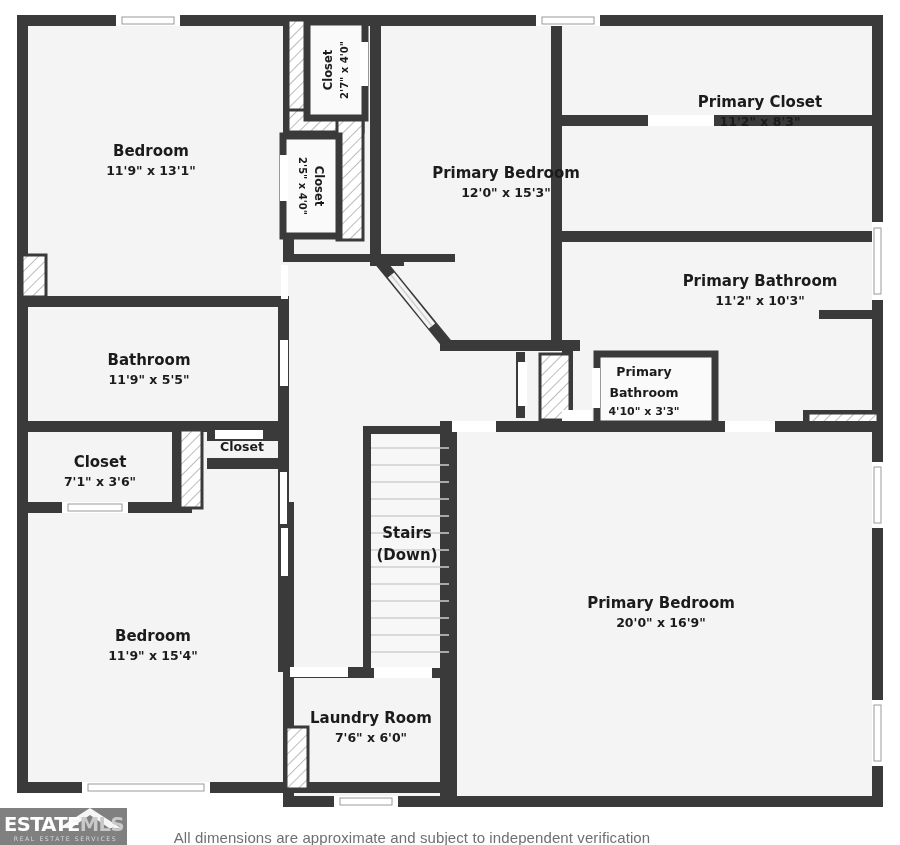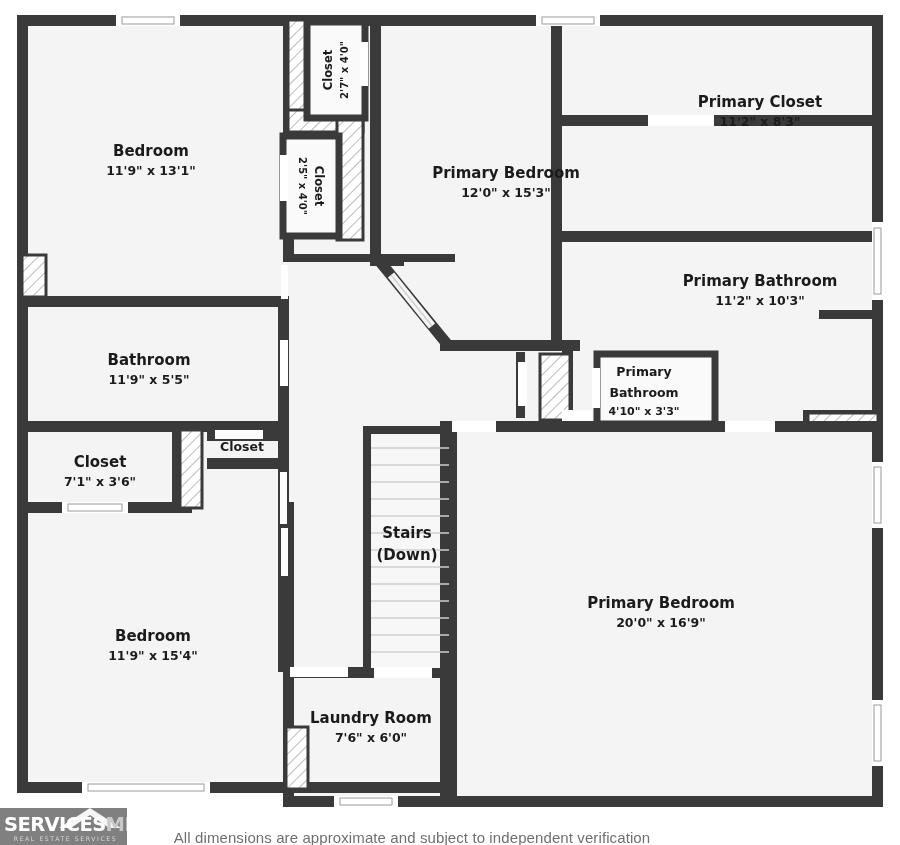--- a/index.html
+++ b/index.html
@@ -344,15 +344,15 @@
 </div>
 
 <div class="footer-note">All dimensions are approximate and subject to independent verification</div>
 
 <div class="mls-logo">
   <div class="roof">
     <svg width="62" height="20" viewBox="0 0 62 20">
       <path d="M0 20 L31 0 L62 20 L50 20 L31 7 L12 20 Z" fill="#ffffff" opacity="0.92"></path>
     </svg>
   </div>
-  <div class="wordmark"><span class="w-georgia">SERVICES</span><span class="w-mls">MLS</span></div>
+  <div class="wordmark"><span class="w-georgia">ESTATE</span><span class="w-mls">MLS</span></div>
   <div class="tagline">REAL ESTATE SERVICES</div>
 </div>
 
 </body></html>

